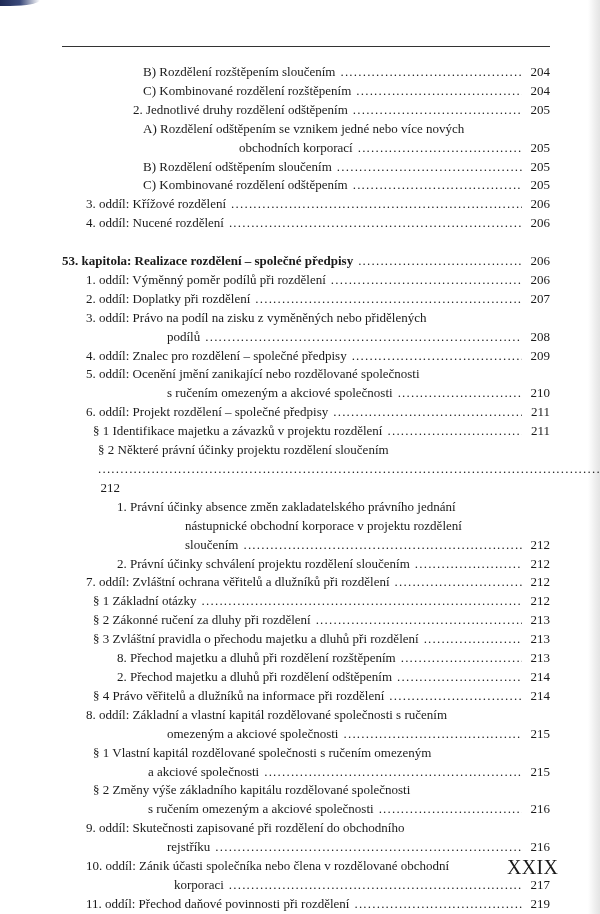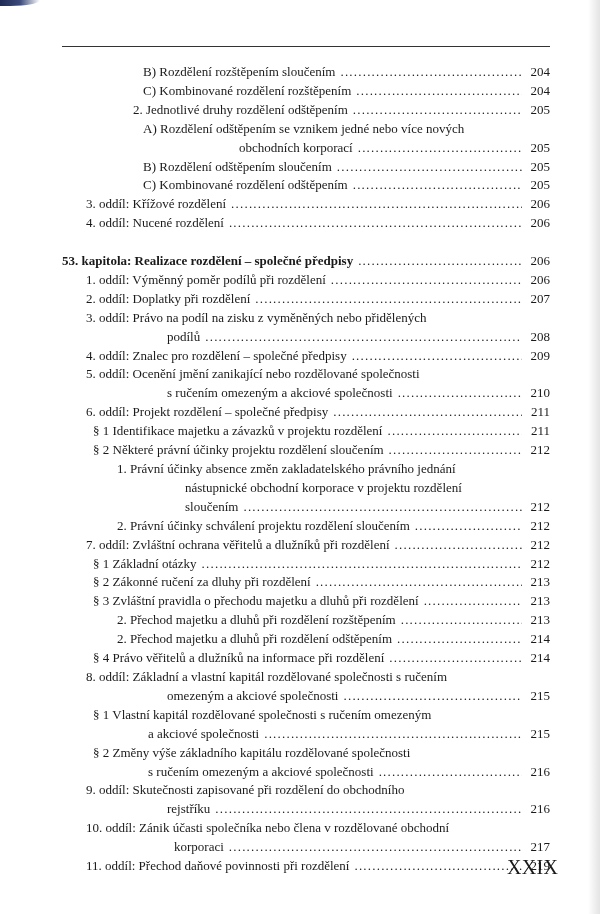--- a/index.html
+++ b/index.html
@@ -172,21 +172,21 @@
       </div>
     </div>
     <div class="entry">
       <div class="line" style="padding-left: 31px;">
         <span class="txt">§ 1 Identifikace majetku a závazků v projektu rozdělení</span>
         <span class="dots"></span>
         <span class="pg">211</span>
       </div>
     </div>
     <div class="entry">
-      <div class="line" style="padding-left: 31px;">
+      <div class="line" style="padding-left: 31px; flex-direction: column;">
         <span class="txt">§ 2 Některé právní účinky projektu rozdělení sloučením</span>
         <span class="dots"></span>
         <span class="pg">212</span>
       </div>
     </div>
     <div class="entry">
       <div class="line" style="padding-left: 55px;">
         <span class="txt">1. Právní účinky absence změn zakladatelského právního jednání</span>
       </div>
       <div class="line" style="padding-left: 123px;">
@@ -228,21 +228,21 @@
     </div>
     <div class="entry">
       <div class="line" style="padding-left: 31px;">
         <span class="txt">§ 3 Zvláštní pravidla o přechodu majetku a dluhů při rozdělení</span>
         <span class="dots"></span>
         <span class="pg">213</span>
       </div>
     </div>
     <div class="entry">
       <div class="line" style="padding-left: 55px;">
-        <span class="txt">2. Přechod majetku a dluhů při rozdělení rozštěpením</span>
+        <span class="txt">8. Přechod majetku a dluhů při rozdělení rozštěpením</span>
         <span class="dots"></span>
         <span class="pg">213</span>
       </div>
     </div>
     <div class="entry">
       <div class="line" style="padding-left: 55px;">
         <span class="txt">2. Přechod majetku a dluhů při rozdělení odštěpením</span>
         <span class="dots"></span>
         <span class="pg">214</span>
       </div>

